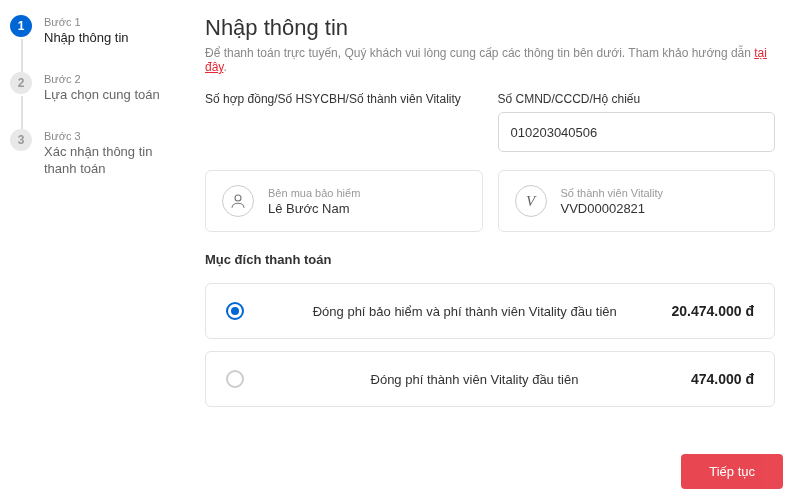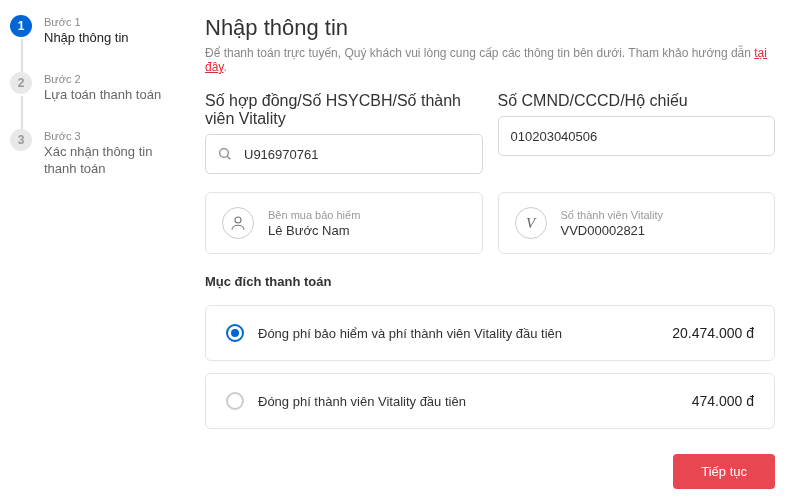--- a/index.html
+++ b/index.html
@@ -14,39 +14,39 @@
     .step-text { padding-top: 1px; }
     .step-label { font-size: 11px; color: #888; margin-bottom: 2px; }
     .step-title { font-size: 13px; color: #666; line-height: 1.3; }
     .step.active .step-title { color: #222; font-weight: 500; }
     .main { flex: 1; padding: 15px 25px 15px 15px; position: relative; }
     .page-title { font-size: 22px; font-weight: 400; color: #333; margin-bottom: 5px; }
     .page-subtitle { font-size: 12px; color: #888; margin-bottom: 18px; }
     .page-subtitle a { color: #e52834; text-decoration: underline; }
     .form-row { display: flex; gap: 15px; margin-bottom: 18px; }
     .form-col { flex: 1; }
-    .field-label { font-size: 16px; color: #333; font-weight: 500; margin-bottom: 6px; display: block; }
+    .field-label { font-size: 12px; color: #333; font-weight: 500; margin-bottom: 6px; display: block; }
     .input-wrap { position: relative; }
     .input-wrap svg { position: absolute; left: 12px; top: 50%; transform: translateY(-50%); }
     .text-input { width: 100%; height: 40px; border: 1px solid #d8d8d8; border-radius: 5px; padding: 0 12px 0 38px; font-size: 13px; color: #333; }
     .text-input.no-icon { padding-left: 12px; }
     .info-row { display: flex; gap: 15px; margin-bottom: 20px; }
     .info-card { flex: 1; border: 1px solid #e4e4e4; border-radius: 6px; padding: 14px 16px; display: flex; align-items: center; gap: 14px; }
     .info-icon { width: 32px; height: 32px; border: 1px solid #ccc; border-radius: 50%; display: flex; align-items: center; justify-content: center; flex-shrink: 0; font-size: 15px; color: #666; }
     .info-label { font-size: 11px; color: #999; margin-bottom: 2px; }
     .info-value { font-size: 13px; color: #333; font-weight: 500; }
     .section-title { font-size: 13px; font-weight: 600; color: #333; margin-bottom: 16px; }
-    .option-card { border: 1px solid #e4e4e4; border-radius: 6px; padding: 18px 20px; margin-bottom: 12px; display: flex; align-items: center; cursor: pointer; }
+    .option-card { border: 1px solid #e4e4e4; border-radius: 6px; padding: 18px 20px; margin-bottom: 12px; display: flex; align-items: center; cursor: pointer; text-align: center; }
     .radio-outer { width: 18px; height: 18px; border: 2px solid #ccc; border-radius: 50%; margin-right: 14px; display: flex; align-items: center; justify-content: center; flex-shrink: 0; }
     .option-card.selected .radio-outer { border-color: #0066d6; }
     .radio-inner { width: 8px; height: 8px; border-radius: 50%; background: transparent; }
     .option-card.selected .radio-inner { background: #0066d6; }
     .option-label { flex: 1; font-size: 13px; color: #333; }
-    .option-price { font-size: 14px; font-weight: 400; color: #222; }
-    .footer { position: absolute; bottom: 12px; right: 25px; }
+    .option-price { font-size: 14px; font-weight: 700; color: #222; }
+    .footer { position: absolute; bottom: 12px; right: 17px; }
     .btn-primary { background: #e52834; color: #fff; border: none; border-radius: 4px; padding: 10px 28px; font-size: 13px; cursor: pointer; opacity: 0.85; }
     .watermark { position: absolute; bottom: 10px; right: 100px; display: flex; align-items: center; gap: 6px; pointer-events: none; }
     .watermark-logo { width: 46px; height: 40px; }
     .watermark-text { font-size: 17px; line-height: 1.05; }
     .wt-line1 { color: #6bb544; font-weight: 500; }
     .wt-line2 { color: #6e4a1f; font-weight: 500; }
     .wt-line2 .dotcom { color: #6bb544; }
   </style>
 </head>
 <body>
@@ -57,48 +57,41 @@
       <div class="step-circle">1</div>
       <div class="step-text">
         <div class="step-label">Bước 1</div>
         <div class="step-title">Nhập thông tin</div>
       </div>
     </div>
     <div class="step">
       <div class="step-circle">2</div>
       <div class="step-text">
         <div class="step-label">Bước 2</div>
-        <div class="step-title">Lựa toán thanh toán</div>
+        <div class="step-title">Lựa chọn cung toán</div>
       </div>
     </div>
     <div class="step">
       <div class="step-circle">3</div>
       <div class="step-text">
         <div class="step-label">Bước 3</div>
         <div class="step-title">Xác nhận thông tin thanh toán</div>
       </div>
     </div>
   </aside>
 
   <main class="main">
     <h1 class="page-title">Nhập thông tin</h1>
     <p class="page-subtitle">
       <span>Để thanh toán trực tuyến, Quý khách vui lòng cung cấp các thông tin bên dưới. Tham khảo hướng dẫn </span><a href="#">tại đây</a><span>.</span>
     </p>
 
     <div class="form-row">
       <div class="form-col">
         <label class="field-label">Số hợp đồng/Số HSYCBH/Số thành viên Vitality</label>
-        <div class="input-wrap">
-          <svg width="16" height="16" viewBox="0 0 24 24" fill="none" stroke="#888" stroke-width="2">
-              <circle cx="10.5" cy="10.5" r="6.5"></circle>
-              <line x1="20" y1="20" x2="15.2" y2="15.2"></line>
-            </svg>
-          <input type="text" class="text-input" value="U916970761" style="">
-        </div>
       </div>
       <div class="form-col">
         <label class="field-label">Số CMND/CCCD/Hộ chiếu</label>
         <input type="text" class="text-input no-icon" value="010203040506" style="">
       </div>
     </div>
 
     <div class="info-row">
       <div class="info-card">
         <div class="info-icon">

